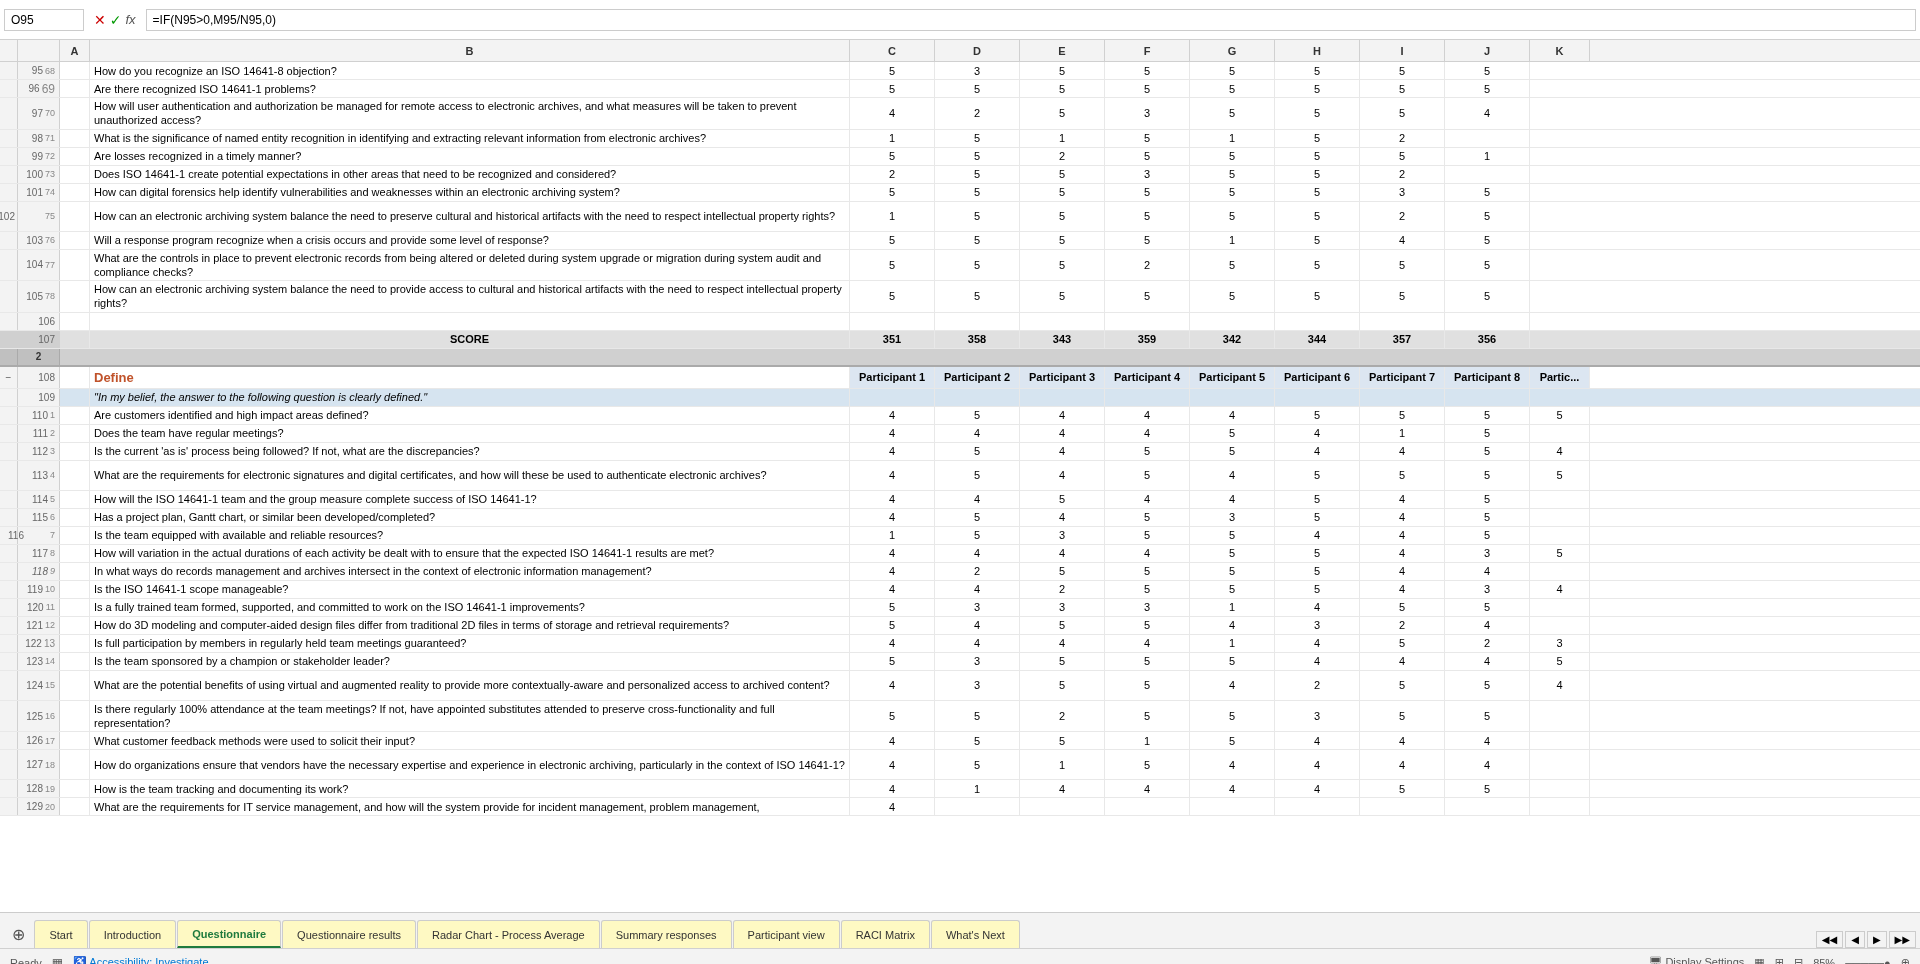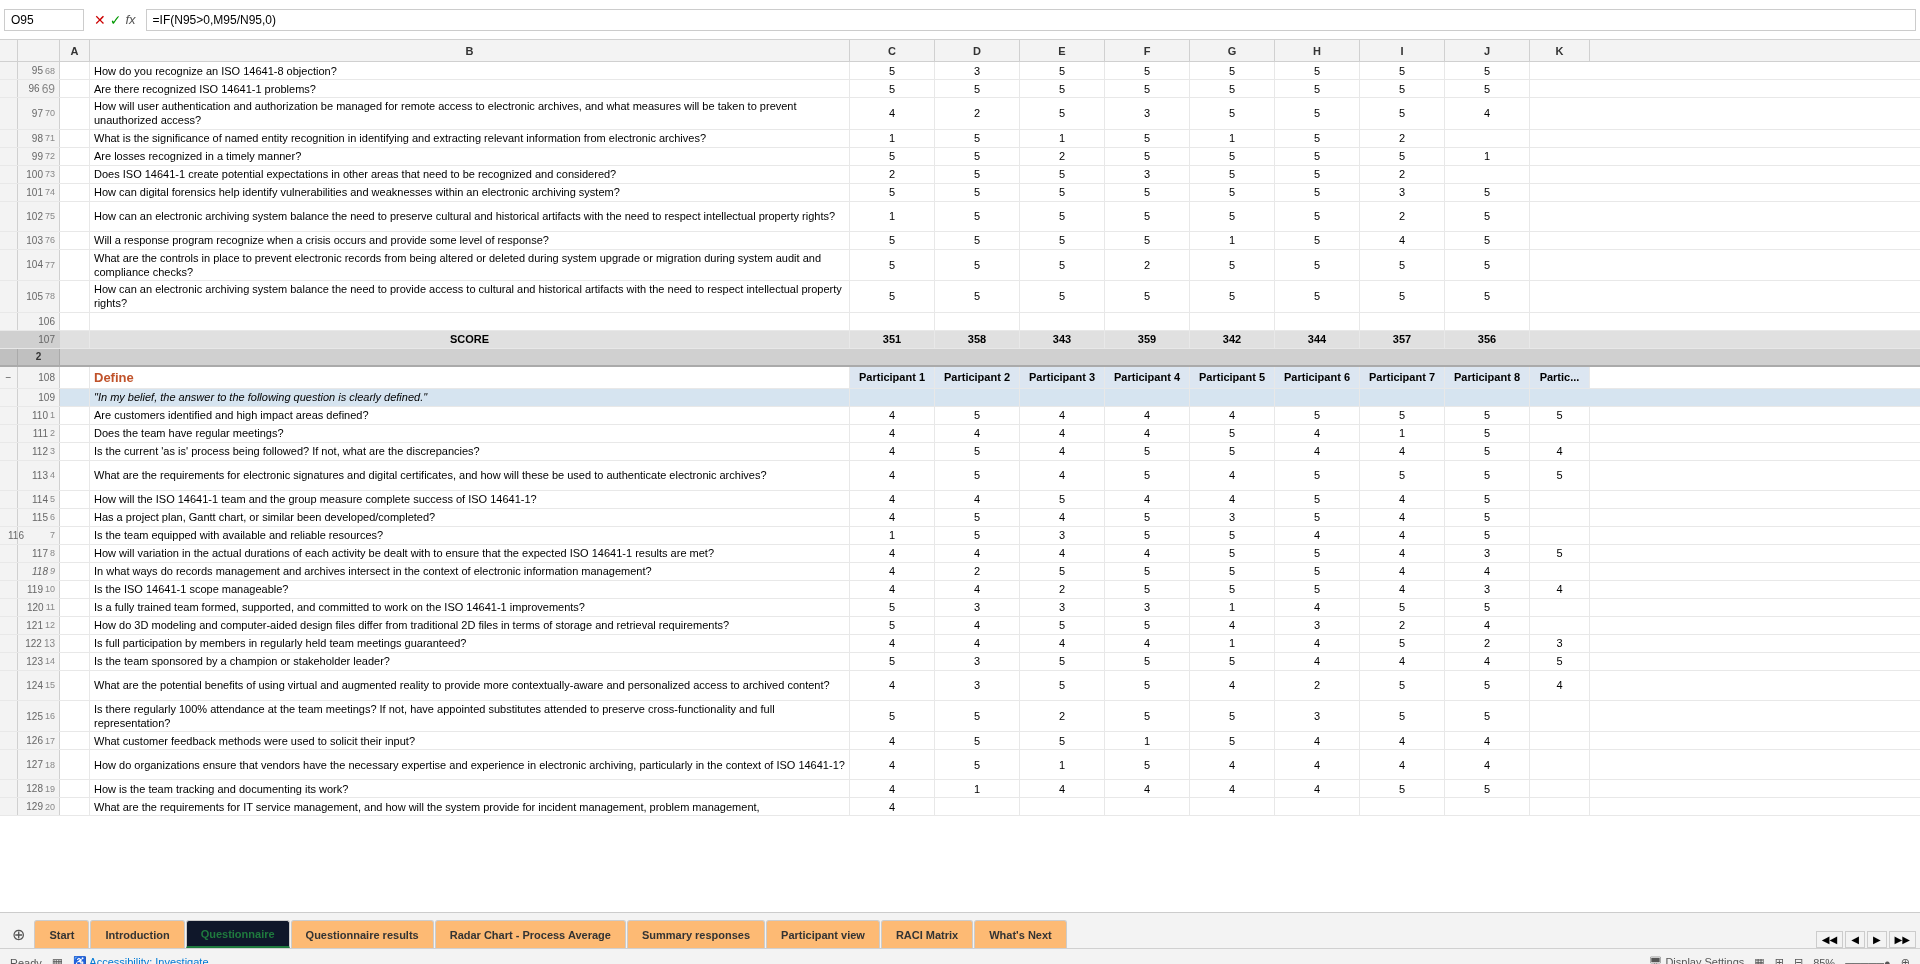--- a/index.html
+++ b/index.html
@@ -66,25 +66,25 @@
     .status-left { display: flex; align-items: center; gap: 10px; }
     .status-right { display: flex; align-items: center; gap: 10px; }
 
     
     .sheet-tabs {
       height: 36px; display: flex; align-items: flex-end; background: #f3f3f3;
       border-top: 1px solid #ccc; padding: 0 4px; gap: 1px; overflow: hidden;
     }
     .sheet-tab {
       padding: 4px 14px; border: 1px solid #ccc; border-bottom: none;
-      background: #fdba74; cursor: pointer; font-size: 11px; color: #333;
-      border-radius: 3px 3px 0 0; white-space: nowrap; height: 28px; display: flex; align-items: center; font-weight: bold;
+      background: #fef9c3; cursor: pointer; font-size: 11px; color: #333;
+      border-radius: 3px 3px 0 0; white-space: nowrap; height: 28px; display: flex; align-items: center;
     }
     .sheet-tab.active {
-      background: #0f172a; font-weight: 600; color: #1f7a3e; border-bottom: 2px solid #1f7a3e;
+      background: #fef9c3; font-weight: 600; color: #1f7a3e; border-bottom: 2px solid #1f7a3e;
     }
     .add-sheet { padding: 4px 8px; cursor: pointer; font-size: 16px; color: #555; }
     .scroll-nav { display: flex; align-items: center; margin-left: auto; gap: 2px; }
     .scroll-nav button { background: none; border: 1px solid #ccc; cursor: pointer; font-size: 10px; padding: 2px 5px; }
 
     .scroll-area { overflow-x: auto; overflow-y: auto; flex: 1; }
   </style>
 </head>
 <body>
 
@@ -241,21 +241,21 @@
       <div class="cell col-e num">5</div>
       <div class="cell col-f num">5</div>
       <div class="cell col-g num">5</div>
       <div class="cell col-h num">5</div>
       <div class="cell col-i num">3</div>
       <div class="cell col-j num">5</div>
     </div>
 
     <div class="sheet-row" style="min-height:30px;">
       <div style="width:18px;min-width:18px;background:#f3f3f3;border-right:1px solid #d0d0d0;"></div>
-      <div class="row-num" style="width:42px;min-width:42px;">
+      <div class="row-num" style="width:42px;min-width:42px;gap:28px;">
           <span>102</span>
           <span style="font-size:9px;margin-left:2px;color:#888;">75</span>
         </div>
       <div class="cell col-a"></div>
       <div class="cell col-b" style="white-space:normal;line-height:1.3;">How can an electronic archiving system balance the need to preserve cultural and historical artifacts with the need to respect intellectual property rights?</div>
       <div class="cell col-c num">1</div>
       <div class="cell col-d num">5</div>
       <div class="cell col-e num">5</div>
       <div class="cell col-f num">5</div>
       <div class="cell col-g num">5</div>

